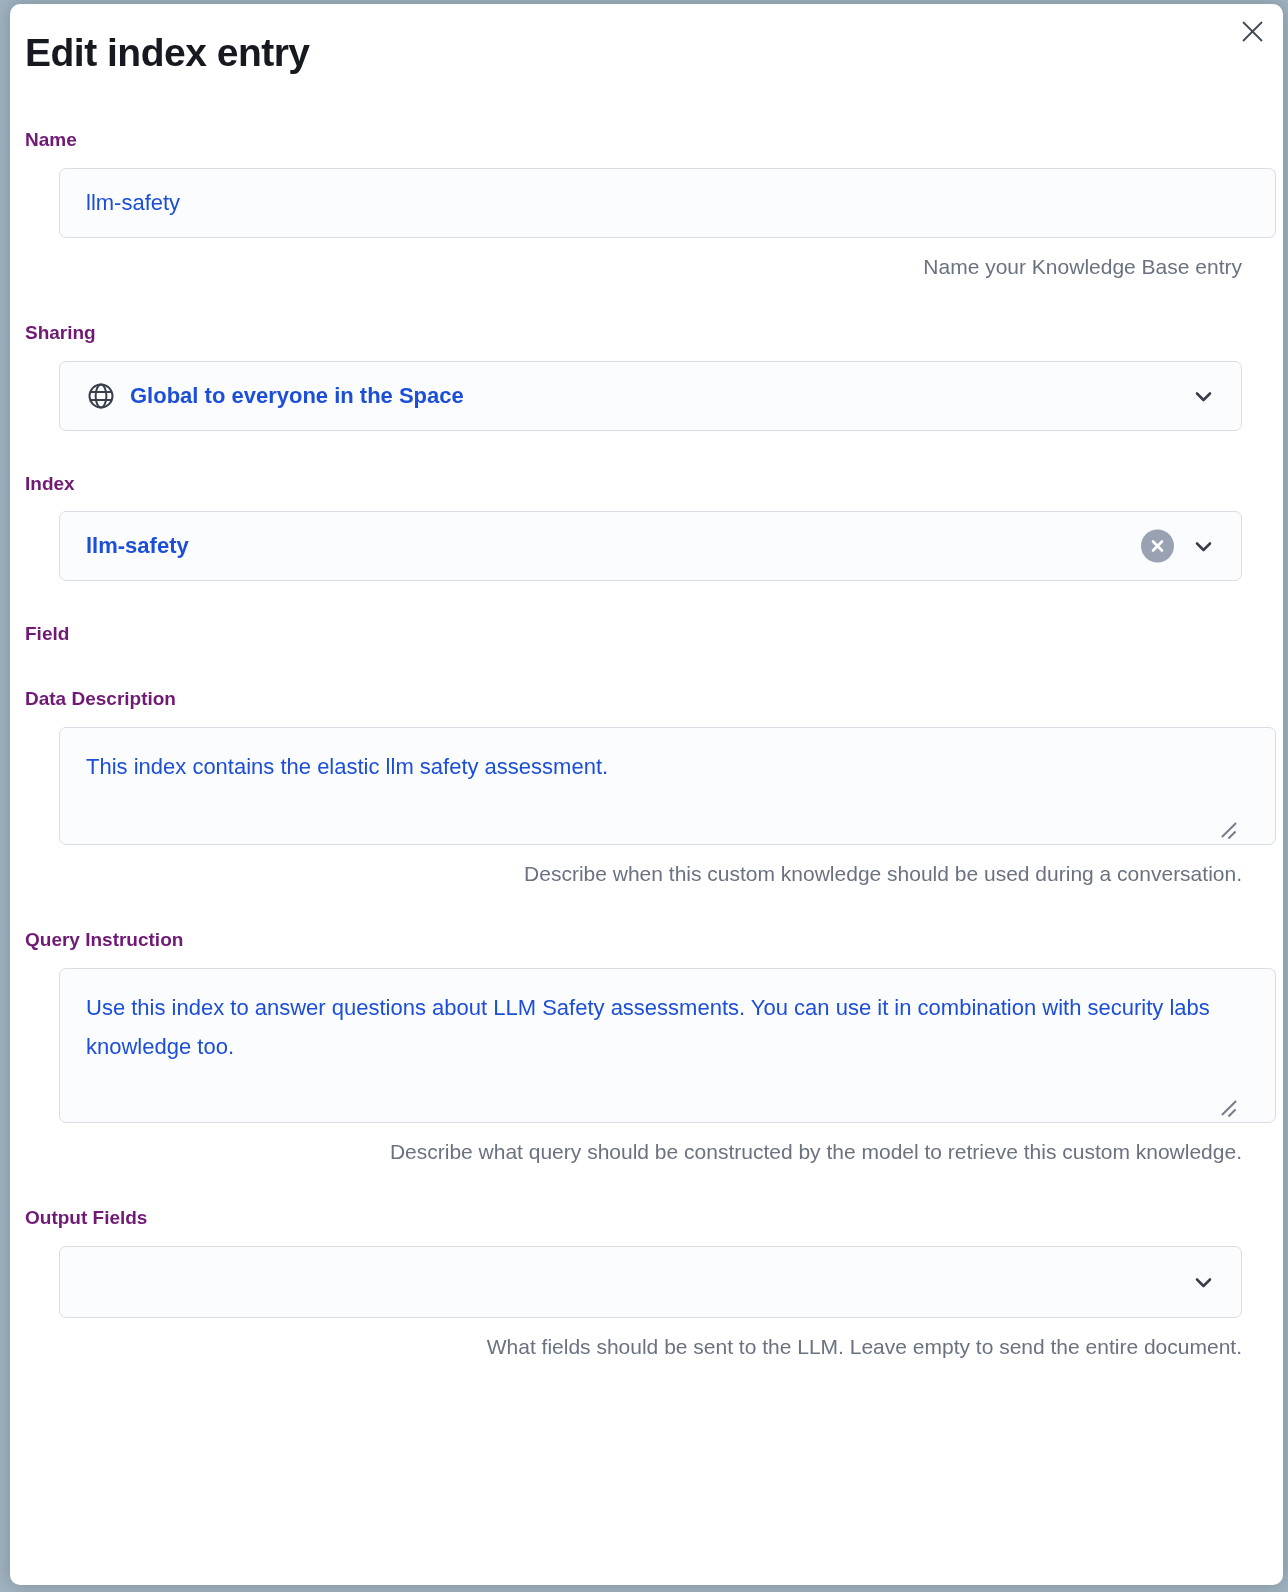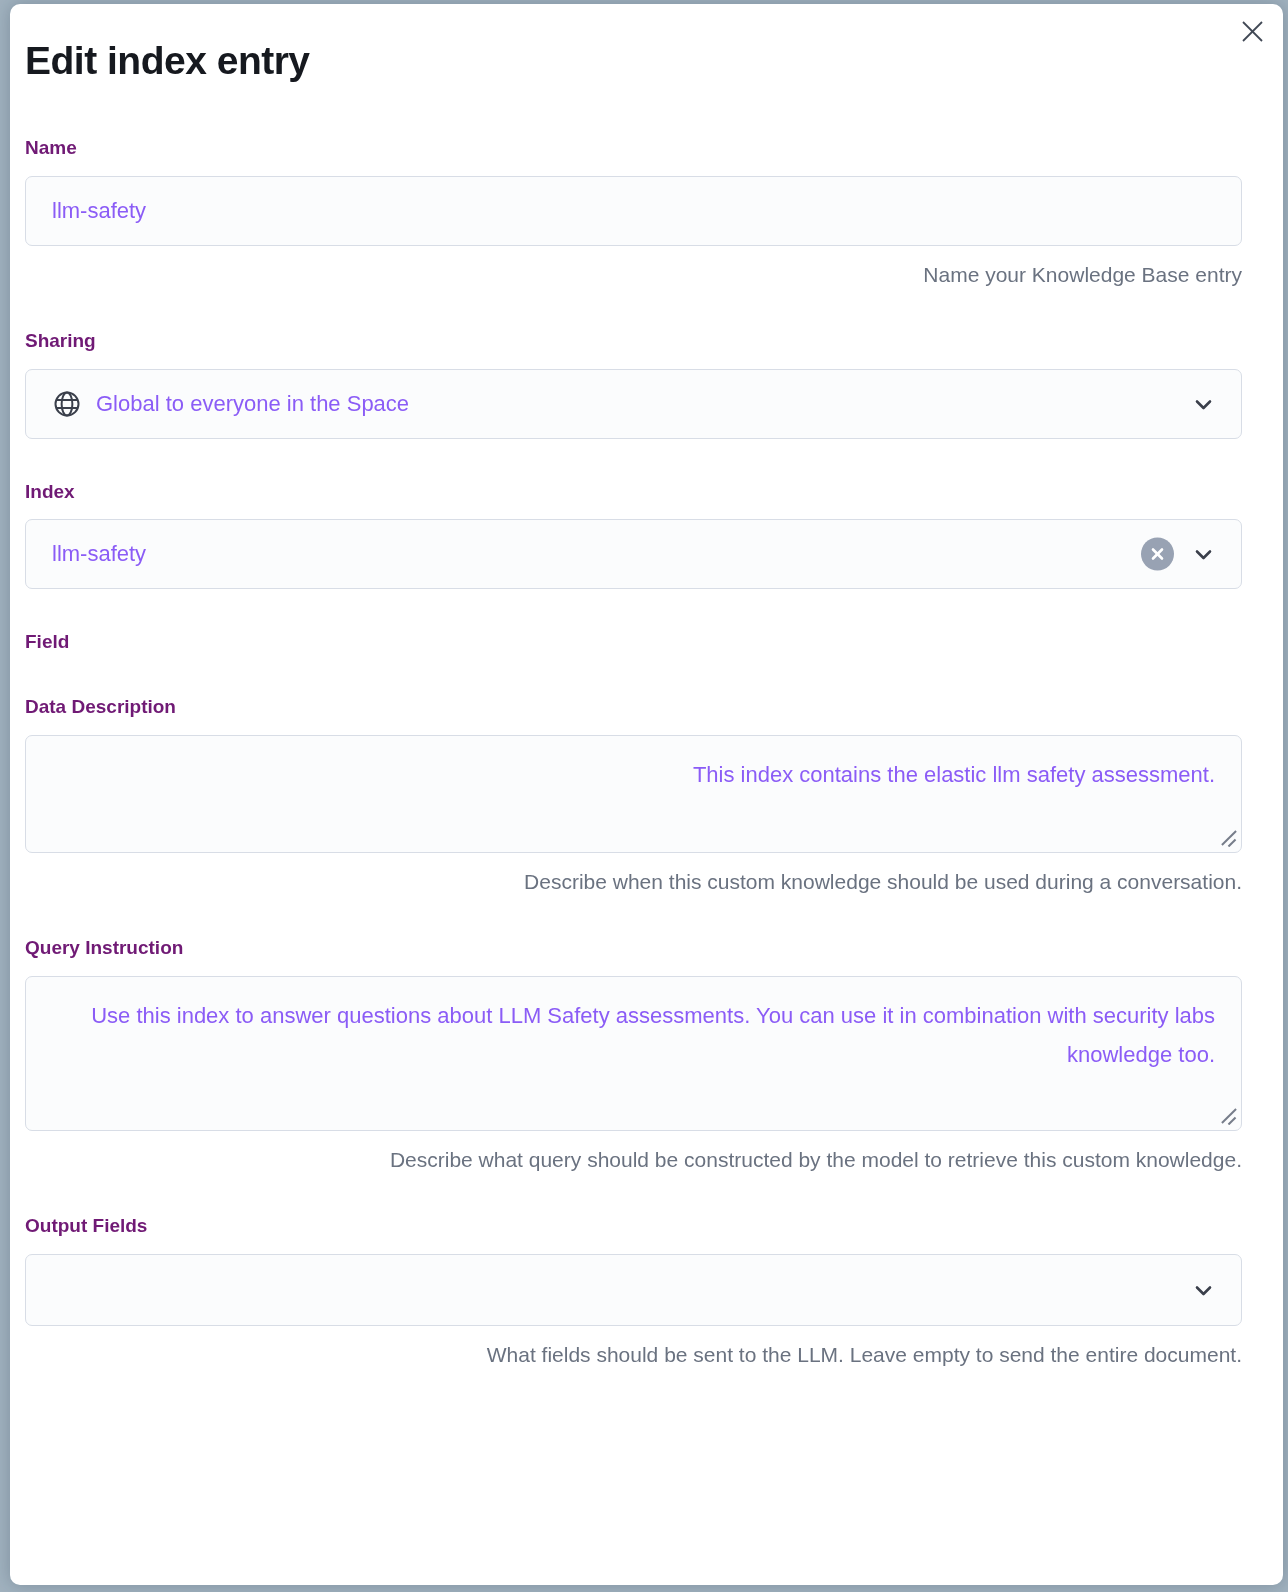--- a/index.html
+++ b/index.html
@@ -23,38 +23,39 @@
   .close-btn {
     position: absolute; top: 8px; right: 12px;
     width: 38px; height: 38px;
     background: transparent; border: none;
     display: flex; align-items: center; justify-content: center;
     cursor: pointer; padding: 0;
   }
   h1.title {
     font-size: 39px; font-weight: 700;
     color: #16191f; letter-spacing: -0.5px;
-    margin: 8px 0 52px 0; line-height: 1.2;
+    margin: 0 0 52px 0; line-height: 1.2;
   }
   .group { margin-bottom: 42px; }
   .label {
     font-size: 19px; font-weight: 700; color: #701a75;
     margin-bottom: 16px; line-height: 1.2;
   }
   .control {
     position: relative;
     height: 70px;
     background: #fbfcfd;
     border: 1px solid #d8dde6;
     border-radius: 7px;
     box-sizing: border-box;
-    font-size: 22px; color: #8b5cf6;
+    font-size: 22px; color: #1d4ed8;
     font-family: "Liberation Sans", sans-serif;
-  }
-  .flexctl { display: flex; align-items: center; padding: 16px 26px; }
+    margin-left: 34px;
+  }
+  .flexctl { display: flex; align-items: center; padding: 16px 26px; font-weight: bold; }
   input.control {
     width: 100%; padding: 0 26px; outline: none; display: block;
   }
   .combo { padding-right: 120px; cursor: pointer; }
   .combo-icons {
     position: absolute; right: 24px; top: 50%;
     transform: translateY(-50%);
     display: flex; align-items: center; gap: 16px;
   }
   .clear-btn {
@@ -63,21 +64,21 @@
     display: flex; align-items: center; justify-content: center;
     cursor: pointer;
   }
   .chev { display: flex; align-items: center; }
   .globe { margin-right: 14px; flex: 0 0 auto; display: flex; }
   .ta-wrap { position: relative; }
   textarea.control {
     width: 100%; display: block;
     padding: 20px 26px;
     line-height: 1.75;
-    resize: none; outline: none; text-align: right;
+    resize: none; outline: none;
   }
   .ta-dd { height: 118px; }
   .ta-qi { height: 155px; }
   .resize-handle {
     position: absolute; right: 5px; bottom: 6px;
     width: 17px; height: 17px; overflow: hidden;
     cursor: nwse-resize;
   }
   .resize-handle .l1, .resize-handle .l2 {
     position: absolute; height: 2px; background: #767d8a;

